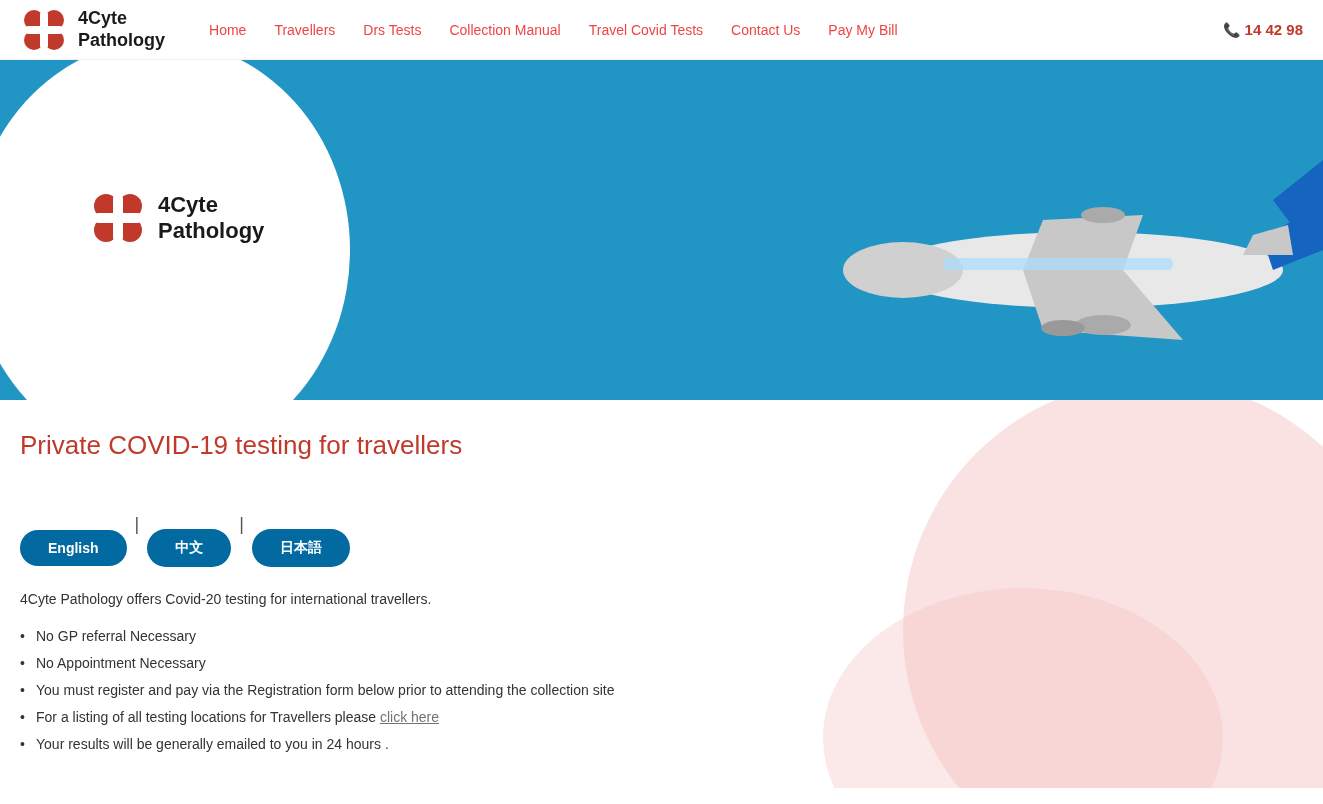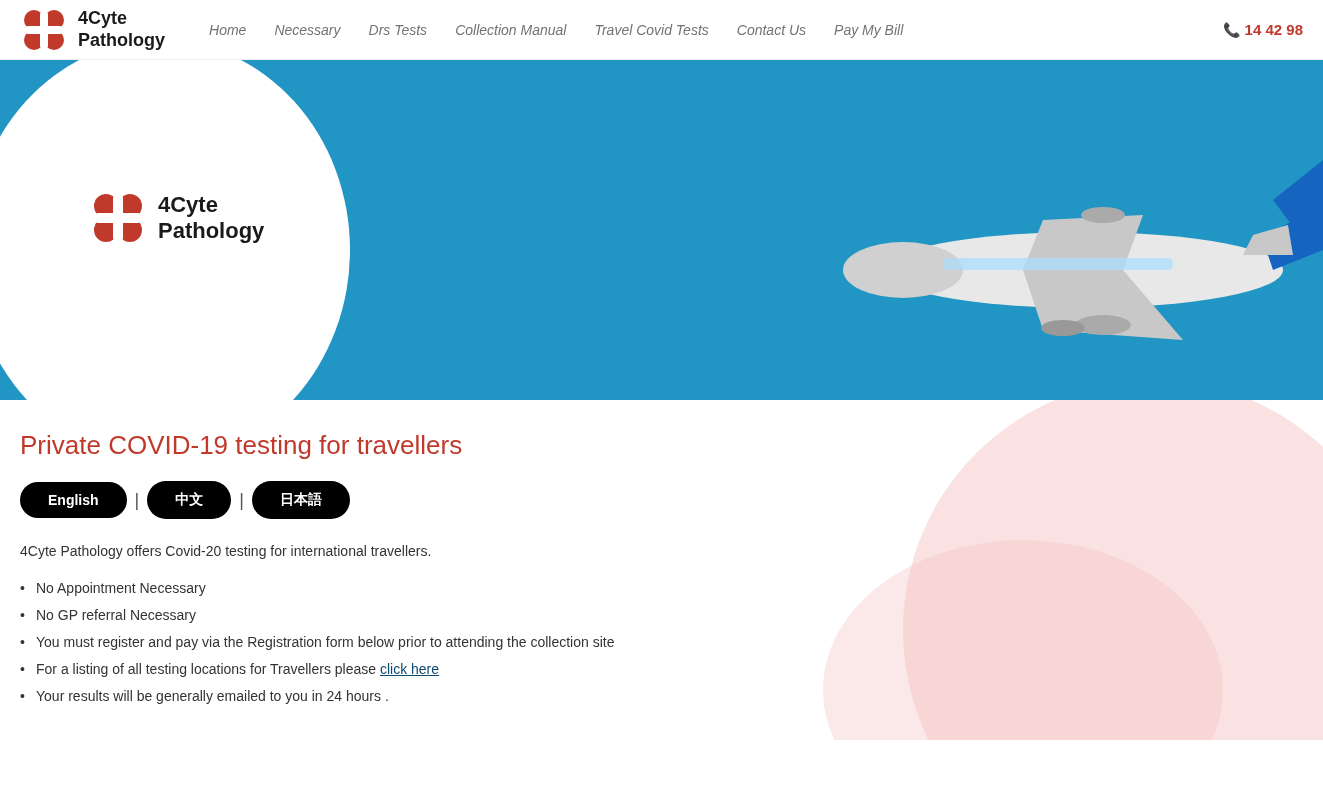--- a/index.html
+++ b/index.html
@@ -44,24 +44,23 @@
     }
     .nav-links {
       display: flex;
       align-items: center;
       gap: 0;
       flex: 1;
     }
     .nav-link {
       padding: 0 14px;
       text-decoration: none;
-      color: #737373;
+      color: #ef4444;
       font-size: 14px;
       white-space: nowrap;
-      font-style: italic;
     }
     .nav-phone {
       display: flex;
       align-items: center;
       color: #c0392b;
       font-weight: bold;
       font-size: 15px;
       margin-left: auto;
       white-space: nowrap;
     }
@@ -168,21 +167,22 @@
       margin-bottom: 24px;
     }
     .lang-btn {
       padding: 10px 28px;
       border-radius: 25px;
       border: none;
       cursor: pointer;
       font-size: 14px;
       font-weight: bold;
       color: #fff;
-      background: #000000;
+      background: #0369a1;
+      margin-top: 48px;
     }
     .lang-divider {
       margin: 0 8px;
       color: #555;
       font-size: 18px;
     }
 
     .intro-text {
       margin-bottom: 16px;
       color: #333;
@@ -201,21 +201,21 @@
       color: #333;
       line-height: 1.5;
     }
     .bullet-list li::before {
       content: "•";
       position: absolute;
       left: 0;
       color: #333;
     }
     .bullet-list li a {
-      color: #0c4a6e;
+      color: #737373;
     }
   </style>
 </head>
 <body>
 
 <nav class="navbar">
   <a class="navbar-logo" href="#">
 
     <svg class="logo-icon" viewBox="0 0 48 48" xmlns="http://www.w3.org/2000/svg">
       <circle cx="14" cy="14" r="10" fill="#c0392b"></circle>
@@ -226,21 +226,21 @@
       <rect x="20" y="6" width="8" height="36" fill="#fff" rx="2"></rect>
       <rect x="6" y="20" width="36" height="8" fill="#fff" rx="2"></rect>
     </svg>
     <div class="logo-text">
       <span>4Cyte</span>
       <span>Pathology</span>
     </div>
   </a>
   <div class="nav-links">
     <a class="nav-link" href="#">Home</a>
-    <a class="nav-link" href="#">Necessary</a>
+    <a class="nav-link" href="#">Travellers</a>
     <a class="nav-link" href="#">Drs Tests</a>
     <a class="nav-link" href="#">Collection Manual</a>
     <a class="nav-link" href="#">Travel Covid Tests</a>
     <a class="nav-link" href="#">Contact Us</a>
     <a class="nav-link" href="#">Pay My Bill</a>
   </div>
   <div class="nav-phone">
     <span class="phone-icon">📞</span>
     <span>14 42 98</span>
   </div>
@@ -300,20 +300,20 @@
       <button class="lang-btn">English</button>
       <span class="lang-divider">|</span>
       <button class="lang-btn">中文</button>
       <span class="lang-divider">|</span>
       <button class="lang-btn">日本語</button>
     </div>
 
     <p class="intro-text">4Cyte Pathology offers Covid-20 testing for international travellers.</p>
 
     <ul class="bullet-list">
+      <li>No GP referral Necessary</li>
       <li>No Appointment Necessary</li>
-      <li>No GP referral Necessary</li>
       <li>You must register and pay via the Registration form below prior to attending the collection site</li>
       <li>For a listing of all testing locations for Travellers please <a href="#">click here</a></li>
       <li>Your results will be generally emailed to you in 24 hours .</li>
     </ul>
   </div>
 </div>
 
 </body></html>

